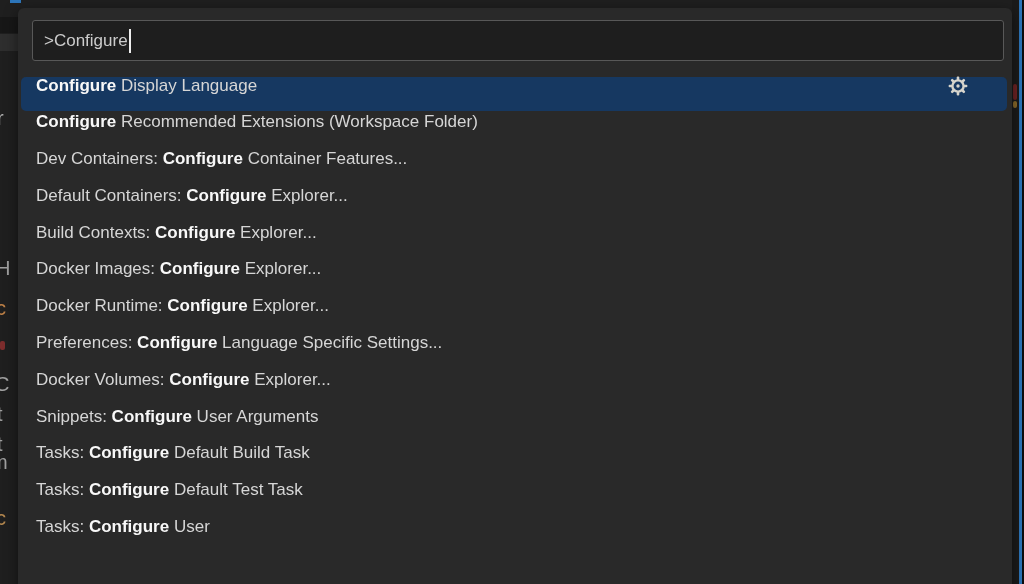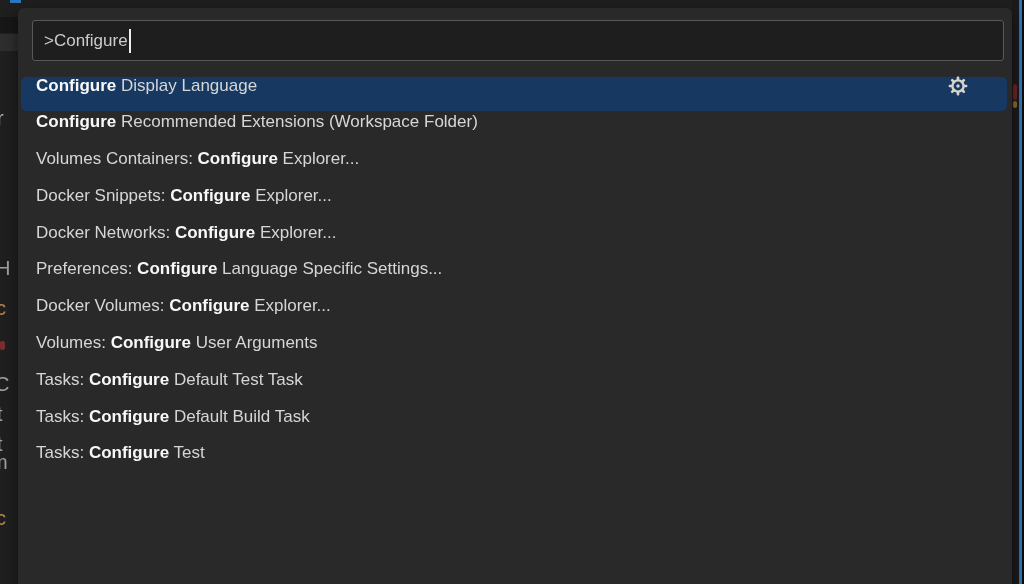--- a/index.html
+++ b/index.html
@@ -109,61 +109,69 @@
         <circle cx="10" cy="10" r="1.7" fill="#d6d4cc"></circle>
       </svg>
     </span>
   </div>
 
   <div class="row">
     <span class="row-text"><span class="pre"></span><span class="match">Configure</span><span class="post"> Recommended Extensions (Workspace Folder)</span></span>
 
   </div>
 
-
   <div class="row">
-    <span class="row-text"><span class="pre">Volumes Containers: </span><span class="match">Configure</span><span class="post"> Explorer...</span></span>
+    <span class="row-text"><span class="pre">Dev Containers: </span><span class="match">Configure</span><span class="post"> Container Features...</span></span>
 
   </div>
 
   <div class="row">
-    <span class="row-text"><span class="pre">Docker Snippets: </span><span class="match">Configure</span><span class="post"> Explorer...</span></span>
+    <span class="row-text"><span class="pre">Default Containers: </span><span class="match">Configure</span><span class="post"> Explorer...</span></span>
 
   </div>
 
+  <div class="row">
+    <span class="row-text"><span class="pre">Build Contexts: </span><span class="match">Configure</span><span class="post"> Explorer...</span></span>
+
+  </div>
 
   <div class="row">
-    <span class="row-text"><span class="pre">Docker Networks: </span><span class="match">Configure</span><span class="post"> Explorer...</span></span>
+    <span class="row-text"><span class="pre">Docker Images: </span><span class="match">Configure</span><span class="post"> Explorer...</span></span>
+
+  </div>
+
+  <div class="row">
+    <span class="row-text"><span class="pre">Docker Runtime: </span><span class="match">Configure</span><span class="post"> Explorer...</span></span>
 
   </div>
 
   <div class="row">
     <span class="row-text"><span class="pre">Preferences: </span><span class="match">Configure</span><span class="post"> Language Specific Settings...</span></span>
 
   </div>
 
   <div class="row">
     <span class="row-text"><span class="pre">Docker Volumes: </span><span class="match">Configure</span><span class="post"> Explorer...</span></span>
 
   </div>
 
 
   <div class="row">
-    <span class="row-text"><span class="pre">Volumes: </span><span class="match">Configure</span><span class="post"> User Arguments</span></span>
+    <span class="row-text"><span class="pre">Snippets: </span><span class="match">Configure</span><span class="post"> User Arguments</span></span>
+
+  </div>
+
+  <div class="row">
+    <span class="row-text"><span class="pre">Tasks: </span><span class="match">Configure</span><span class="post"> Default Build Task</span></span>
 
   </div>
 
   <div class="row">
     <span class="row-text"><span class="pre">Tasks: </span><span class="match">Configure</span><span class="post"> Default Test Task</span></span>
 
   </div>
 
   <div class="row">
-    <span class="row-text"><span class="pre">Tasks: </span><span class="match">Configure</span><span class="post"> Default Build Task</span></span>
-
-  </div>
-
-  <div class="row">
-    <span class="row-text"><span class="pre">Tasks: </span><span class="match">Configure</span><span class="post"> Test</span></span>
+    <span class="row-text"><span class="pre">Tasks: </span><span class="match">Configure</span><span class="post"> User</span></span>
 
   </div>
 </div>
 </div>
 
 </body></html>

